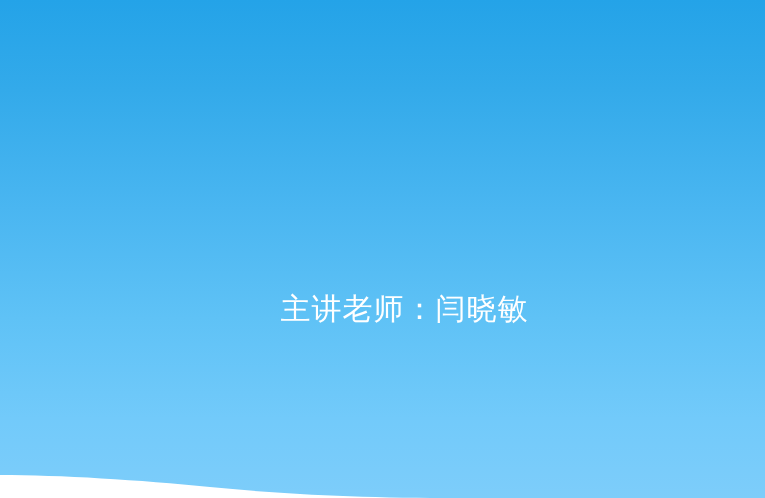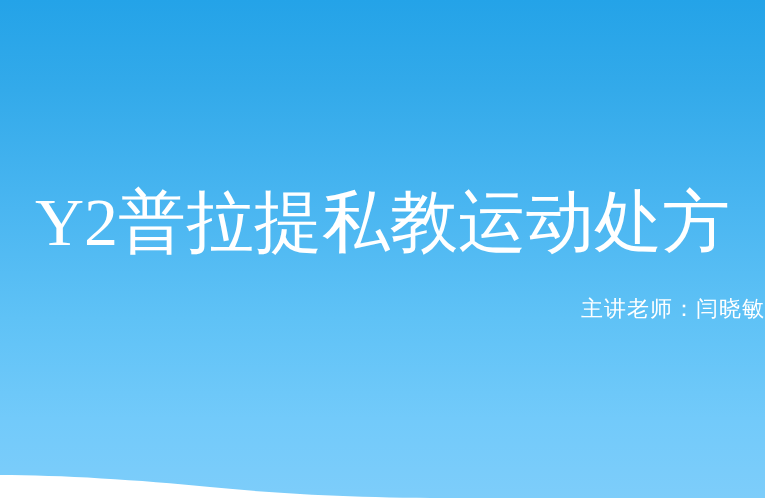--- a/index.html
+++ b/index.html
@@ -45,24 +45,24 @@
     line-height: 78px;
     font-weight: 400;
     letter-spacing: 0px;
     white-space: nowrap;
   }
   .subtitle {
     position: absolute;
     left: 0;
     right: 0;
     top: 289px;
-    text-align: right;
+    text-align: center;
     color: #ffffff;
     font-family: "Liberation Serif", "DejaVu Serif", serif;
-    font-size: 22px;
+    font-size: 30px;
     line-height: 40px;
     font-weight: 400;
     letter-spacing: 1px;
     white-space: nowrap;
     padding-left: 44px;
   }
   .wave {
     position: absolute;
     left: 0;
     bottom: 0;
@@ -72,21 +72,20 @@
   }
 </style>
 </head>
 <body>
 
 <div id="slide">
 
   <div class="bg-layer"></div>
 
   <div class="content">
-    <div class="title">Y2普拉提私教运动处方</div>
 
     <div class="subtitle">主讲老师：闫晓敏</div>
   </div>
 
   <svg class="wave" viewBox="0 0 765 30" preserveAspectRatio="none">
     <path d="M0,7 C60,7 140,12 210,19 C280,26 360,30 460,30 L765,30 L765,30 L0,30 Z" fill="#ffffff"></path>
   </svg>
 
 </div>
 

